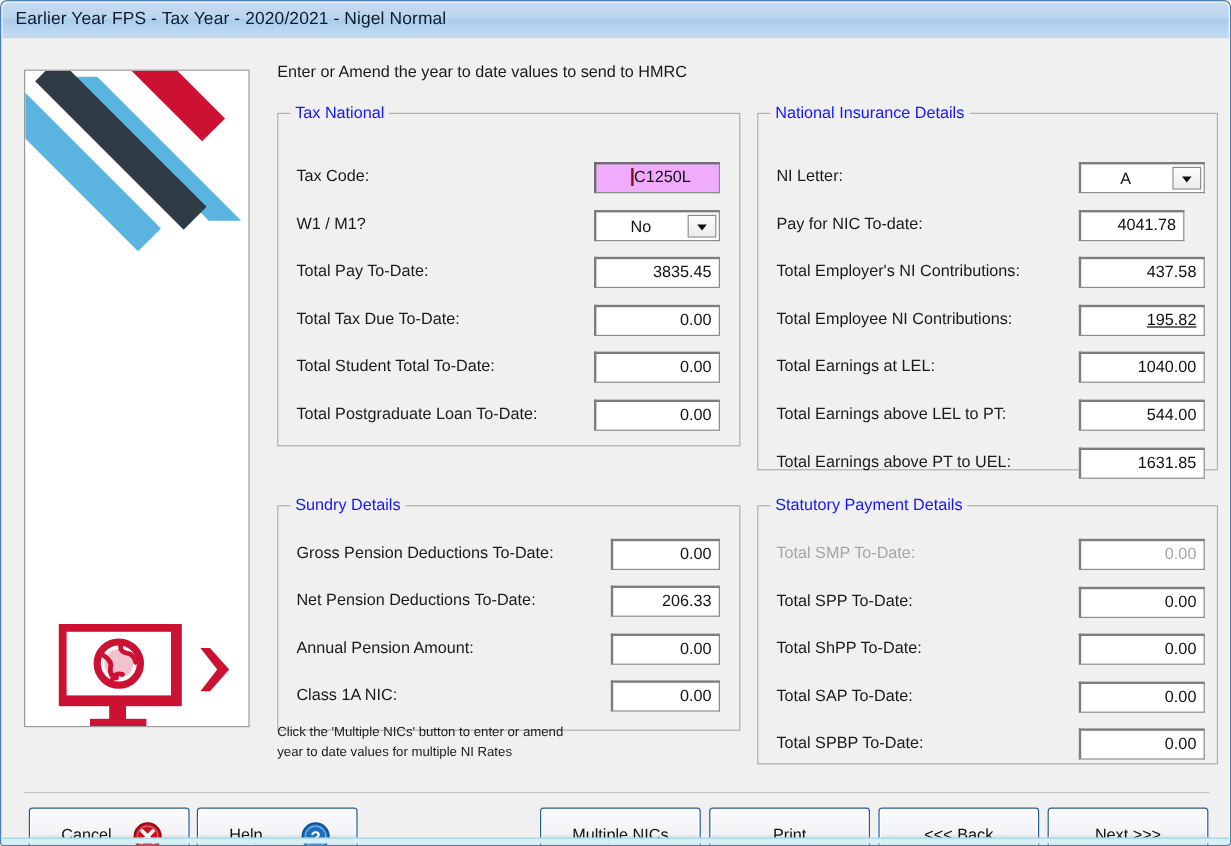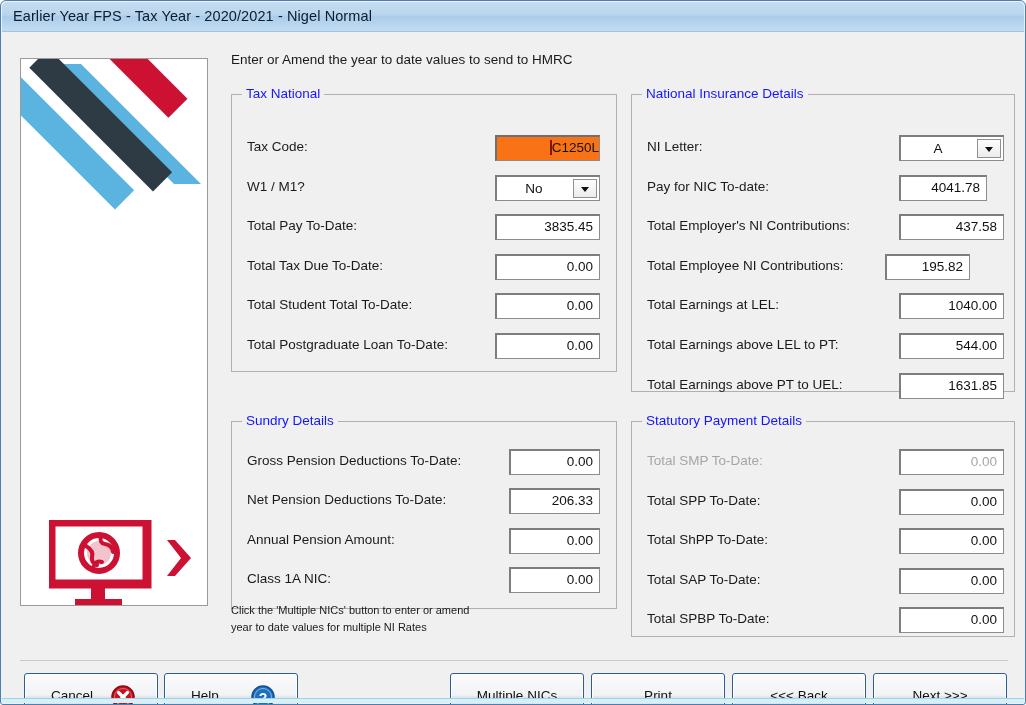--- a/index.html
+++ b/index.html
@@ -138,22 +138,22 @@
     font-size: 13.5px;
     color: #111111;
     text-align: right;
     line-height: 22px;
     padding-right: 6px;
     overflow: hidden;
     white-space: nowrap;
   }
   .field.disabled { color: #a6a6a6; background: #ffffff; }
   .field.focused {
-    background: #f97316;
-    text-align: right;
+    background: #f0abfc;
+    text-align: center;
     padding-left: 6px;
     padding-right: 0;
     border-top: 2px solid #6f6f6f;
     border-left: 2px solid #6f6f6f;
   }
   .caret {
     display: inline-block;
     width: 0;
     border-left: 2px solid #8b0f0f;
     height: 15px;
@@ -354,21 +354,21 @@
       <div class="field" style="left:252px; width:88px;">4041.78</div>
     </div>
 
     <div class="row" style="left:645px; top:182px; width:355px;">
       <div class="row-label">Total Employer's NI Contributions:</div>
       <div class="field" style="left:252px; width:105px;">437.58</div>
     </div>
 
     <div class="row" style="left:645px; top:222px; width:355px;">
       <div class="row-label">Total Employee NI Contributions:</div>
-      <div class="field" style="left:238px; width:85px;">195.82</div>
+      <div class="field" style="left:252px; width:105px;text-decoration:underline;">195.82</div>
     </div>
 
     <div class="row" style="left:645px; top:261px; width:355px;">
       <div class="row-label">Total Earnings at LEL:</div>
       <div class="field" style="left:252px; width:105px;">1040.00</div>
     </div>
 
     <div class="row" style="left:645px; top:301px; width:355px;">
       <div class="row-label">Total Earnings above LEL to PT:</div>
       <div class="field" style="left:252px; width:105px;">544.00</div>

